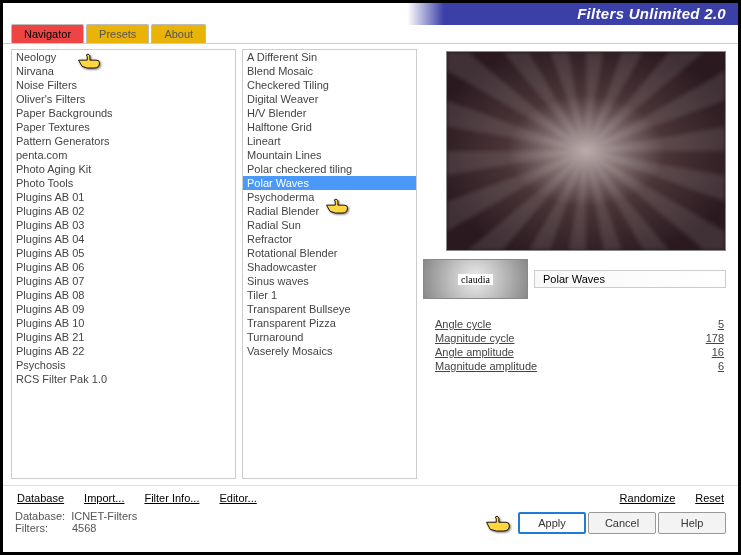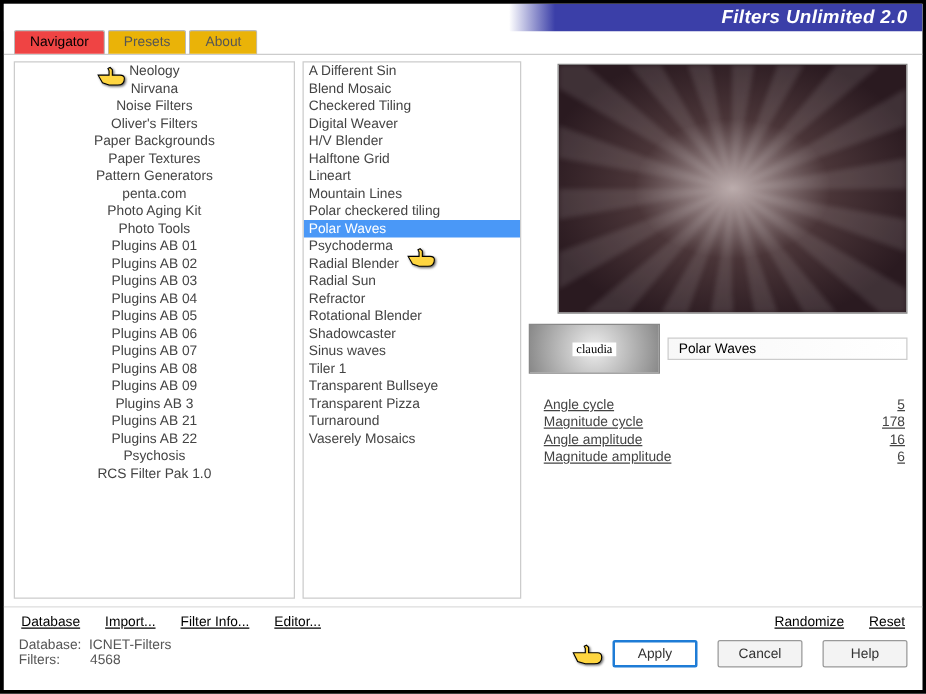--- a/index.html
+++ b/index.html
@@ -27,21 +27,21 @@
   .logo .t { font-family: cursive; font-size: 10px; background: #fff; padding: 0 3px; }
   .filter-name-bar { flex:1; height: 18px; border: 1px solid #ccc; background: linear-gradient(to right, #f8f8f8,#fff); padding: 2px 8px; margin-left: 6px; margin-right: 4px; }
   .params { margin-top: 18px; padding: 0 6px 0 12px; }
   .param-row { display: flex; justify-content: space-between; padding: 1px 0; color: #444; text-decoration: underline; }
   .toolbar { display: flex; padding: 6px 14px 0 14px; gap: 20px; border-top: 1px solid #ddd; margin-top: 0px; }
   .linkbtn { text-decoration: underline; color: #000; font-weight: normal; cursor: pointer; }
   .spacer { flex: 1; }
   .bottom { padding: 6px 12px 4px 12px; display: flex; align-items: flex-end; }
   .statusblock { color: #555; }
   .statusblock div { display: flex; gap: 6px; }
-  .btnrow { margin-left: auto; display: flex; gap: 16px; align-items: center; }
+  .btnrow { margin-left: auto; display: flex; gap: 2px; align-items: center; }
   button.win { min-width: 68px; height: 22px; background: #f3f3f3; border: 1px solid #999; border-radius: 2px; color: #333; }
   button.win.primary { border: 2px solid #1e7cd6; background: #fff; }
   .pointer { position: absolute; width: 28px; height: 22px; pointer-events: none; z-index: 50; }
   .pointer svg { width: 100%; height: 100%; filter: drop-shadow(1px 1px 1px rgba(0,0,0,0.6)); }
   .hand { fill: #ffd640; stroke: #000; stroke-width: 1; }
 </style>
 </head>
 <body>
 
 <div class="titlebar">
@@ -49,42 +49,42 @@
 </div>
 
 <div class="tabs">
   <div class="tab active">Navigator</div>
   <div class="tab">Presets</div>
   <div class="tab">About</div>
 </div>
 
 <div class="mainrow">
 
-  <div class="listbox col-left" style="position:relative;text-align:center;">
+  <div class="listbox col-left" style="position:relative;">
     <div class="listbox-inner" id="cat-list">
         <div class="item">Neology</div>
         <div class="item">Nirvana</div>
         <div class="item">Noise Filters</div>
         <div class="item">Oliver's Filters</div>
         <div class="item">Paper Backgrounds</div>
         <div class="item">Paper Textures</div>
         <div class="item">Pattern Generators</div>
         <div class="item">penta.com</div>
         <div class="item">Photo Aging Kit</div>
         <div class="item">Photo Tools</div>
         <div class="item">Plugins AB 01</div>
         <div class="item">Plugins AB 02</div>
         <div class="item">Plugins AB 03</div>
         <div class="item">Plugins AB 04</div>
         <div class="item">Plugins AB 05</div>
         <div class="item">Plugins AB 06</div>
         <div class="item">Plugins AB 07</div>
         <div class="item">Plugins AB 08</div>
         <div class="item">Plugins AB 09</div>
-        <div class="item">Plugins AB 3</div>
+        <div class="item">Plugins AB 10</div>
         <div class="item">Plugins AB 21</div>
         <div class="item">Plugins AB 22</div>
         <div class="item">Psychosis</div>
         <div class="item">RCS Filter Pak 1.0</div>
       </div>
     <div class="pointer" style="left:63px; top:0px;">
       <svg viewBox="0 0 32 24">
           <path class="hand" d="M4 11 L14 11 L14 7 L13 5 L15 4 L17 6 L17 11 L24 11 Q28 11 28 14 Q28 20 22 20 L14 20 L8 18 Z"></path>
         </svg>
     </div>

